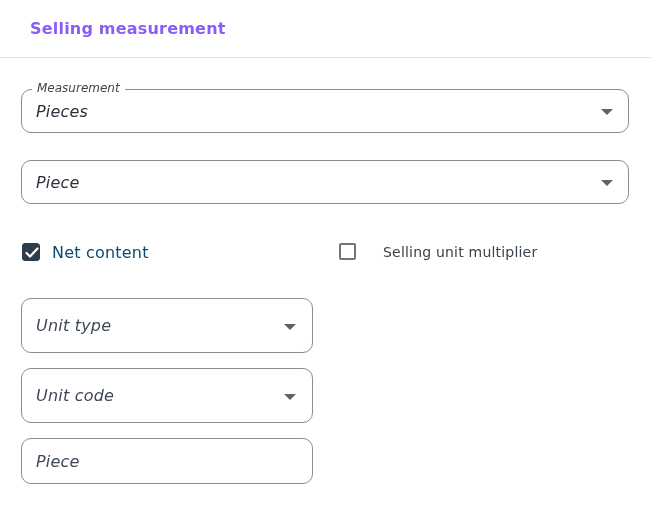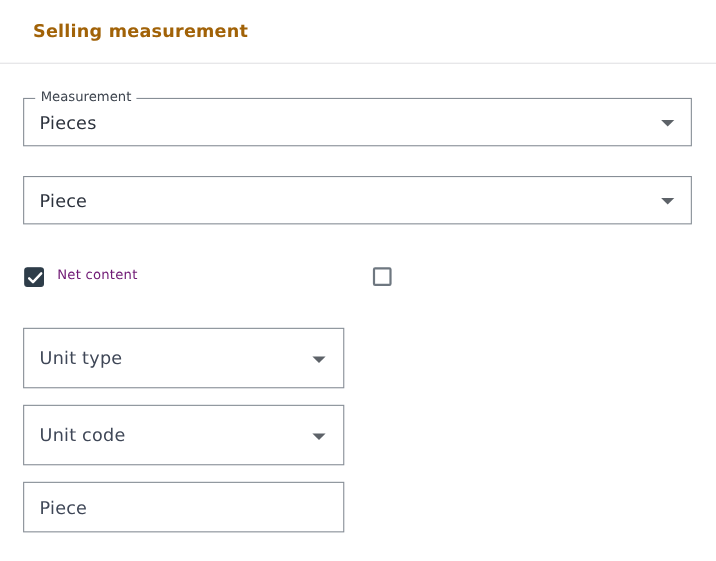--- a/index.html
+++ b/index.html
@@ -17,38 +17,39 @@
   }
 
   
   .header-title {
     position: absolute;
     left: 30px;
     top: 19px;
     font-size: 16px;
     font-weight: 600;
     letter-spacing: 0.2px;
-    color: #a16207;
+    color: #8b5cf6;
   }
   .divider {
     position: absolute;
     left: 0;
     top: 57px;
     width: 651px;
     height: 1px;
     background: #e2e2e4;
   }
 
   
   .field {
     position: absolute;
     background: #fff;
     border: 1px solid #878e96;
-    border-radius: 0;
+    border-radius: 10px;
     cursor: pointer;
+    font-style: italic;
   }
   .field.wide { left: 21px; width: 608px; height: 44px; }
   .field.narrow { left: 21px; width: 292px; height: 55px; }
 
   .float-label {
     position: absolute;
     top: -9px;
     left: 10px;
     background: #ffffff;
     padding: 0 5px;
@@ -100,22 +101,22 @@
   .box.unchecked {
     width: 17px; height: 17px;
     background: #ffffff;
     border: 2px solid #6e7780;
     border-radius: 2px;
   }
   .box svg { position: absolute; left: 2px; top: 3px; }
 
   .cb-label-lg {
     position: absolute;
-    font-size: 12px;
-    color: #701a75;
+    font-size: 16px;
+    color: #0c4a6e;
     letter-spacing: 0.2px;
     white-space: nowrap;
   }
   .cb-label-sm {
     position: absolute;
     font-size: 14px;
     color: #3a424b;
     letter-spacing: 0.2px;
     white-space: nowrap;
   }
@@ -143,20 +144,21 @@
     <span class="box checked">
       <svg width="14" height="12" viewBox="0 0 14 12">
         <polyline points="1.5,6 5,9.5 12.5,1.5" fill="none" stroke="#ffffff" stroke-width="2.2" stroke-linecap="round" stroke-linejoin="round"></polyline>
       </svg>
     </span>
     <span class="cb-label-lg" style="left: 30px; top: 0px;">Net content</span>
   </div>
 
   <div class="checkbox" style="left: 339px; top: 243px; width: 240px; height: 19px;">
     <span class="box unchecked"></span>
+    <span class="cb-label-sm" style="left: 44px; top: 1px;">Selling unit multiplier</span>
   </div>
 
   <div class="field narrow" style="top: 298px;">
     <span class="field-value placeholder">Unit type</span>
     <span class="drop-arrow"></span>
   </div>
 
   <div class="field narrow" style="top: 368px;">
     <span class="field-value placeholder">Unit code</span>
     <span class="drop-arrow"></span>

